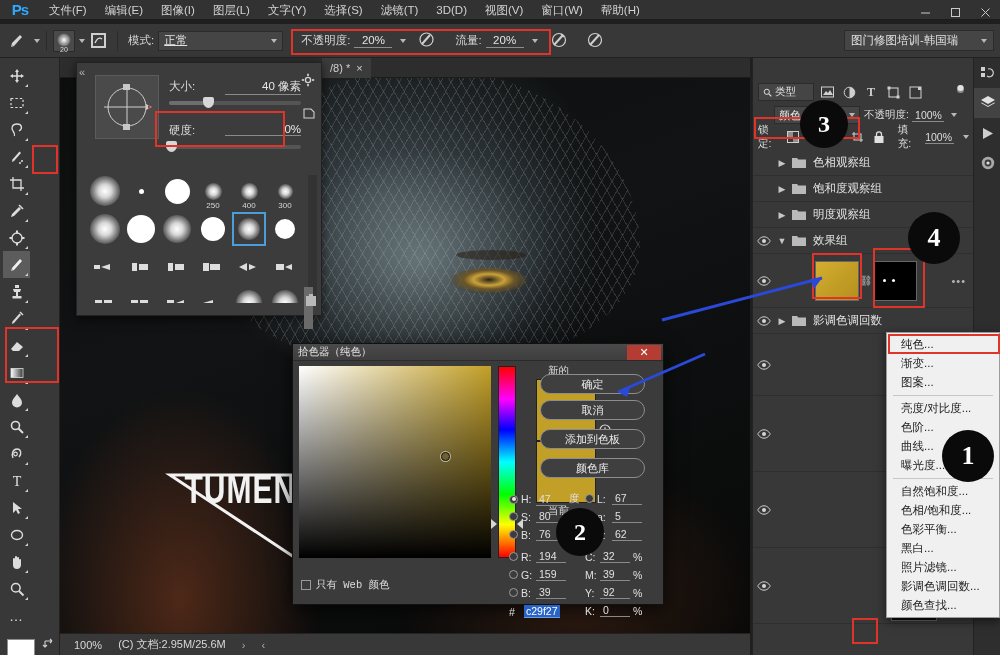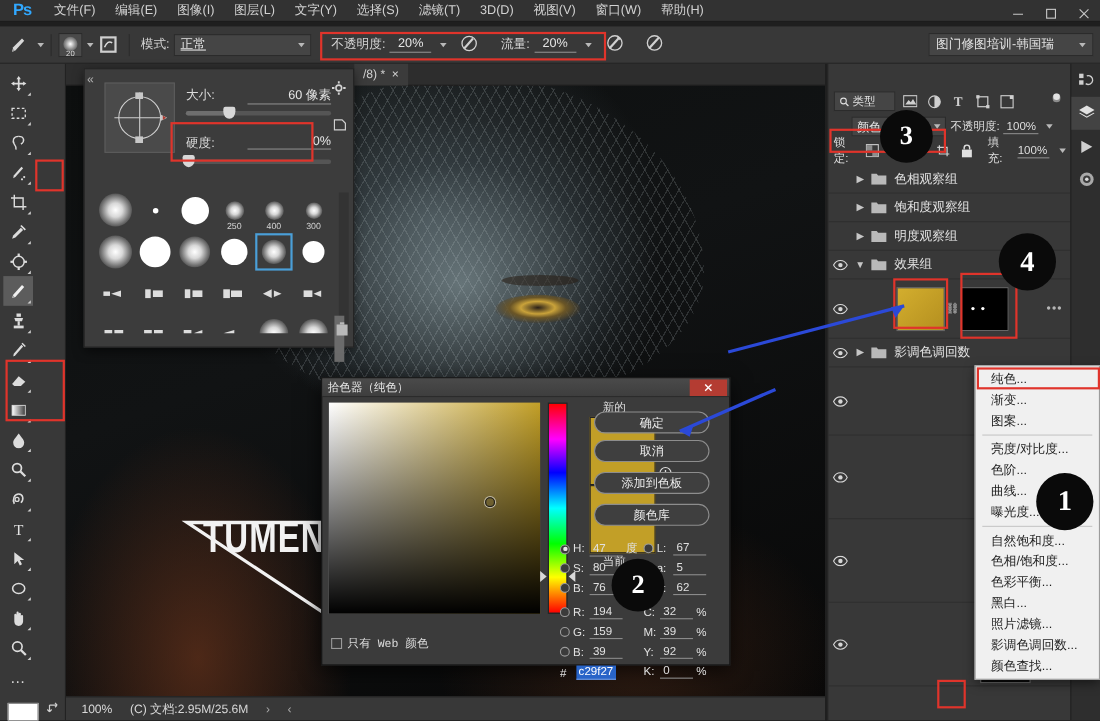--- a/index.html
+++ b/index.html
@@ -505,21 +505,21 @@
           </g>
         </svg>
     </div>
     <div class="bp-newicon">
       <svg width="12" height="12" viewBox="0 0 12 12">
           <path d="M1 11 V2 H8 L11 5 V11 Z" fill="none" stroke="#cfcfcf" stroke-width="1.1"></path>
         </svg>
     </div>
 
     <span class="bp-lbl" style="left:92px;top:16px;color:#dcdcdc;font-size:11.5px;">大小:</span>
-    <span class="bp-val" style="left:148px;top:16px;width:76px;color:#e6e6e6;font-size:11.5px;">60 像素</span>
+    <span class="bp-val" style="left:148px;top:16px;width:76px;color:#e6e6e6;font-size:11.5px;">40 像素</span>
     <div class="slider" style="left:92px;top:38px;width:132px;">
       <div class="slider-fill" style="width:40px"></div>
         <div class="knob" style="left:34px"></div>
     </div>
 
     <span class="bp-lbl" style="left:92px;top:60px;color:#dcdcdc;font-size:11.5px;">硬度:</span>
     <span class="bp-val" style="left:148px;top:60px;width:76px;color:#e6e6e6;font-size:11.5px;">0%</span>
     <div class="slider" style="left:92px;top:82px;width:132px;">
       <div class="slider-fill" style="width:2px"></div>
         <div class="knob" style="left:-3px"></div>

